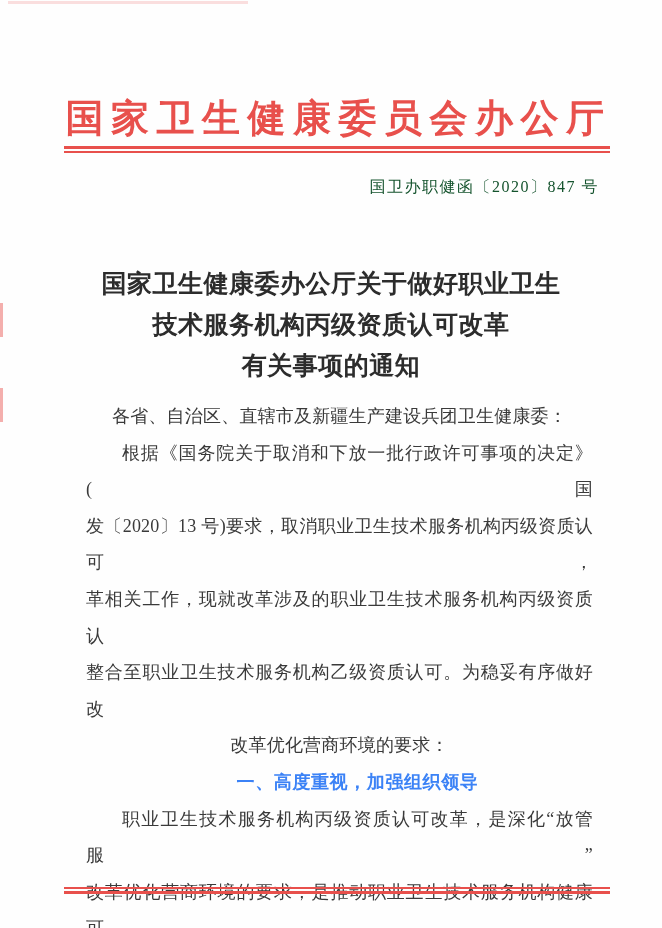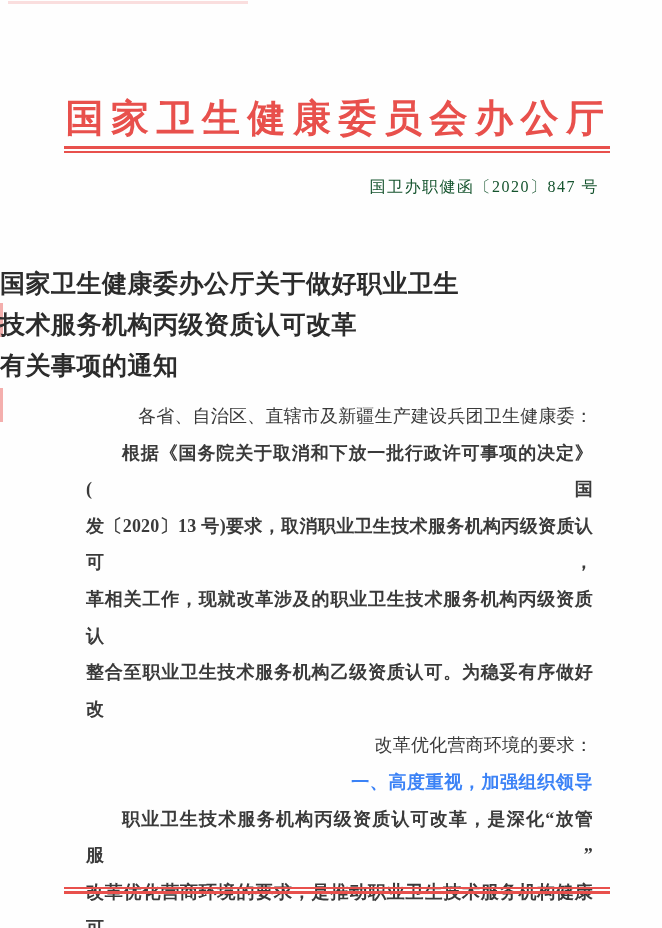--- a/index.html
+++ b/index.html
@@ -34,36 +34,36 @@
   .rule-bottom{ top:887px; }
 
   .doc-number{
     position:absolute; right:63px; top:177px;
     color:#14532d; font-size:16px; letter-spacing:1.5px; white-space:nowrap;
   }
 
   
   .doc-title{
     position:absolute; left:0; top:263px; width:662px;
-    color:#2c2c2c;
+    text-align:center; color:#2c2c2c;
     font-size:25px; font-weight:700; line-height:41px;
     letter-spacing:0.5px;
   }
 
   
   .body-lines{
     position:absolute; left:86px; top:398px; width:507px;
   }
   .bline{
     color:var(--ink);
     font-size:18px; line-height:36.6px;
     letter-spacing:0.2px;
-    text-align:right; white-space:normal;
+    text-align:center; white-space:normal;
   }
-  .bline.justify{ text-align:justify; text-align-last:justify;font-weight:bold; }
+  .bline.justify{ text-align:justify; text-align-last:justify; }
   .bline.indent{ text-indent:2em; }
   .bline.heading{
     font-family:"Liberation Sans","DejaVu Sans",sans-serif;
     font-weight:700; color:#3b82f6; letter-spacing:0.6px;
   }
 </style>
 </head>
 <body>
 
 <div class="page">

